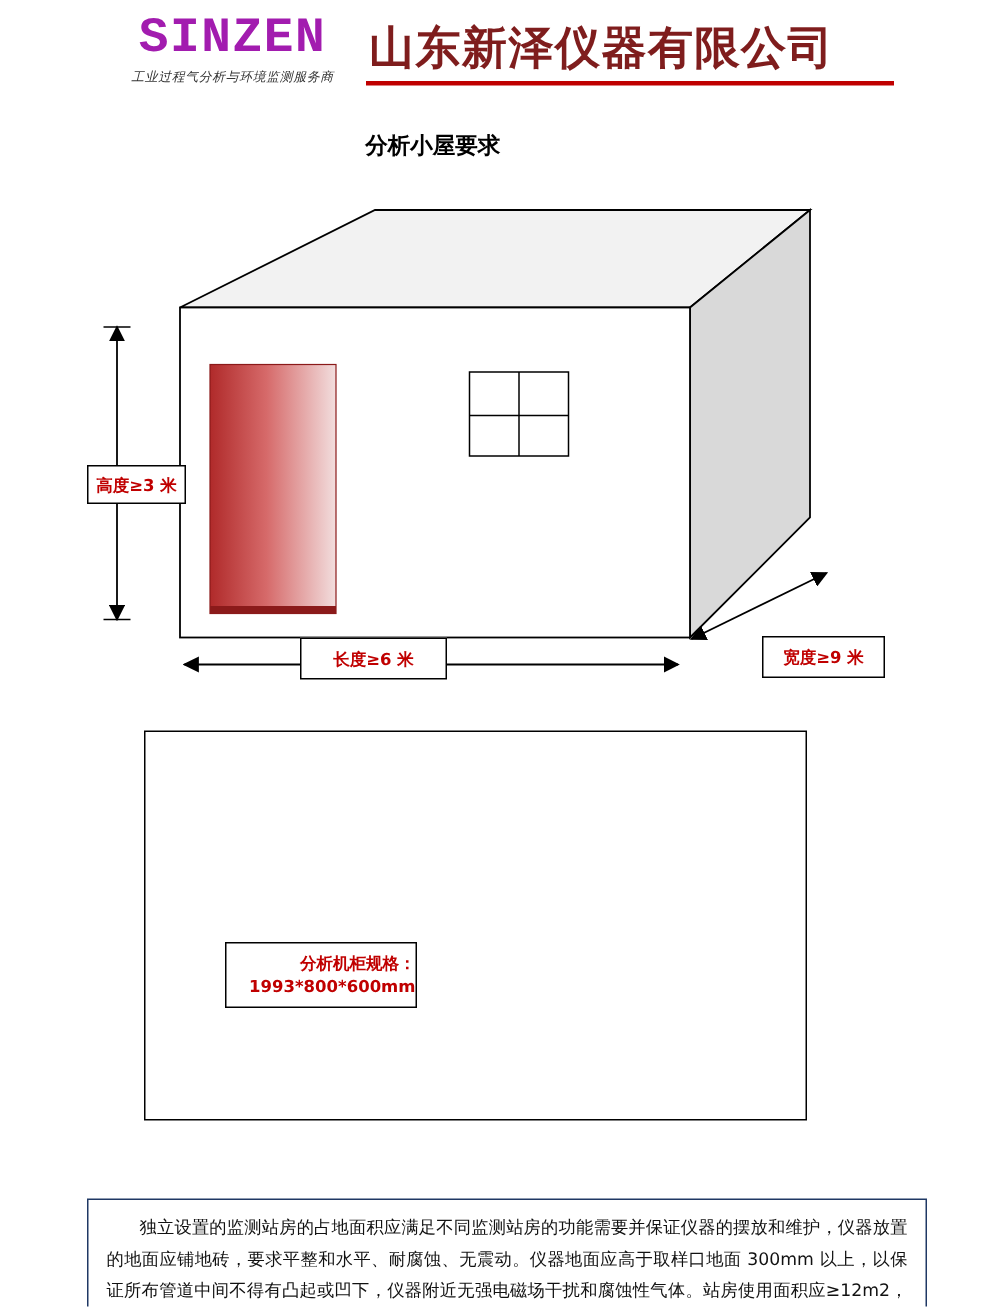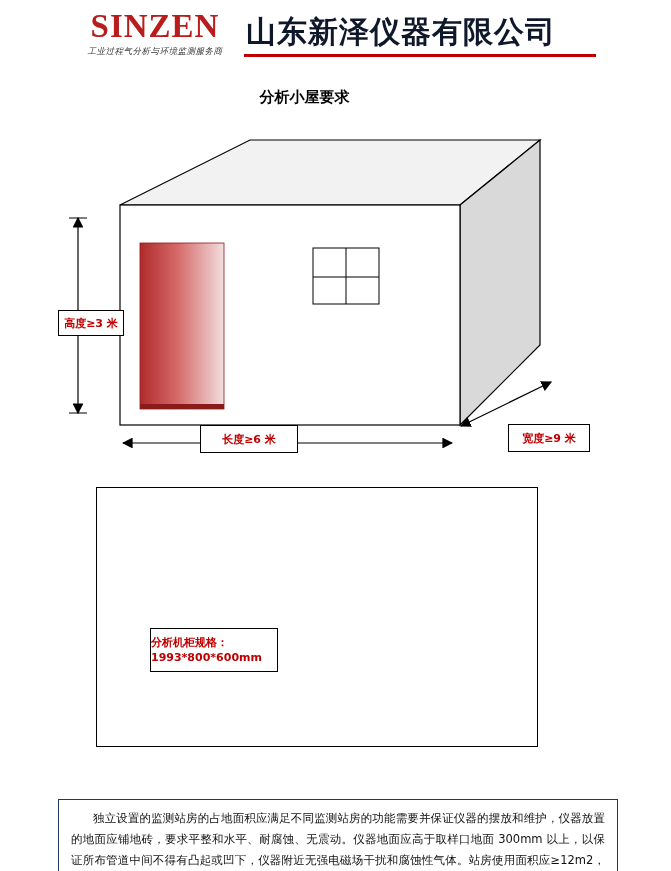--- a/index.html
+++ b/index.html
@@ -9,42 +9,42 @@
     font-family:"Liberation Sans","DejaVu Sans",sans-serif;
     position:relative;
     overflow:hidden;
   }
   .page{position:absolute;left:0;top:0;width:671px;height:871px;}
 
   
   .header{position:absolute;left:0;top:0;width:671px;height:68px;}
   .logo-wrap{position:absolute;left:80px;top:8px;width:150px;text-align:center;}
   .logo-mark{
-    font-size:33px;font-weight:bold;letter-spacing:1px;color:#b91c1c;
-    font-family:Liberation Serif, serif;line-height:36px;
+    font-size:33px;font-weight:bold;letter-spacing:1px;color:#a21caf;
+    font-family:Liberation Mono, monospace;line-height:36px;
   }
   .logo-sub{
     font-size:8.5px;color:#333;letter-spacing:0.5px;margin-top:2px;
     font-family:"Liberation Sans",sans-serif;
     font-style:italic;
   }
   .company-name{
     position:absolute;left:246px;top:12px;
-    font-size:30px;font-weight:bold;color:#0f172a;
+    font-size:30px;font-weight:bold;color:#7f1d1d;
     font-family:Liberation Sans, sans-serif;
     letter-spacing:1px;
     white-space:nowrap;
   }
   .company-underline{
     position:absolute;left:244px;top:54px;width:352px;height:3px;background:#c00000;
   }
 
   
   .doc-title{
-    position:absolute;left:16px;top:88px;width:577px;text-align:center;
+    position:absolute;left:0;top:88px;width:577px;text-align:center;
     font-size:15px;font-weight:bold;color:#000;
     font-family:"DejaVu Sans",sans-serif;
   }
 
   
   .dim-box{
     position:absolute;border:1px solid #000;background:#fff;
     font-size:11px;font-weight:bold;color:#c00000;
     font-family:"DejaVu Sans",sans-serif;
     display:flex;align-items:center;justify-content:center;
@@ -54,21 +54,21 @@
   #dim-length{left:200px;top:425px;width:96px;height:26px;}
   #dim-width{left:508px;top:424px;width:80px;height:26px;}
 
   
   .cabinet-area{position:absolute;left:96px;top:487px;width:440px;height:258px;border:1px solid #000;background:#fff;}
   .cab-label{
     position:absolute;left:150px;top:628px;width:126px;height:42px;
     border:1px solid #000;background:#fff;
     color:#c00000;font-weight:bold;font-size:11px;line-height:15px;
     font-family:"DejaVu Sans",sans-serif;
-    display:flex;flex-direction:column;align-items:flex-start;justify-content:center;
+    display:flex;flex-direction:column;align-items:flex-end;justify-content:center;
   }
 
   
   .note-box{
     position:absolute;left:58px;top:755px;width:560px;height:104px;
     border:1px solid #1f3864;background:#fff;
     padding:8px 12px 8px 12px;box-sizing:border-box;margin-top:44px;
   }
   .note-text{
     font-size:11.5px;line-height:21px;color:#111;text-align:justify;

